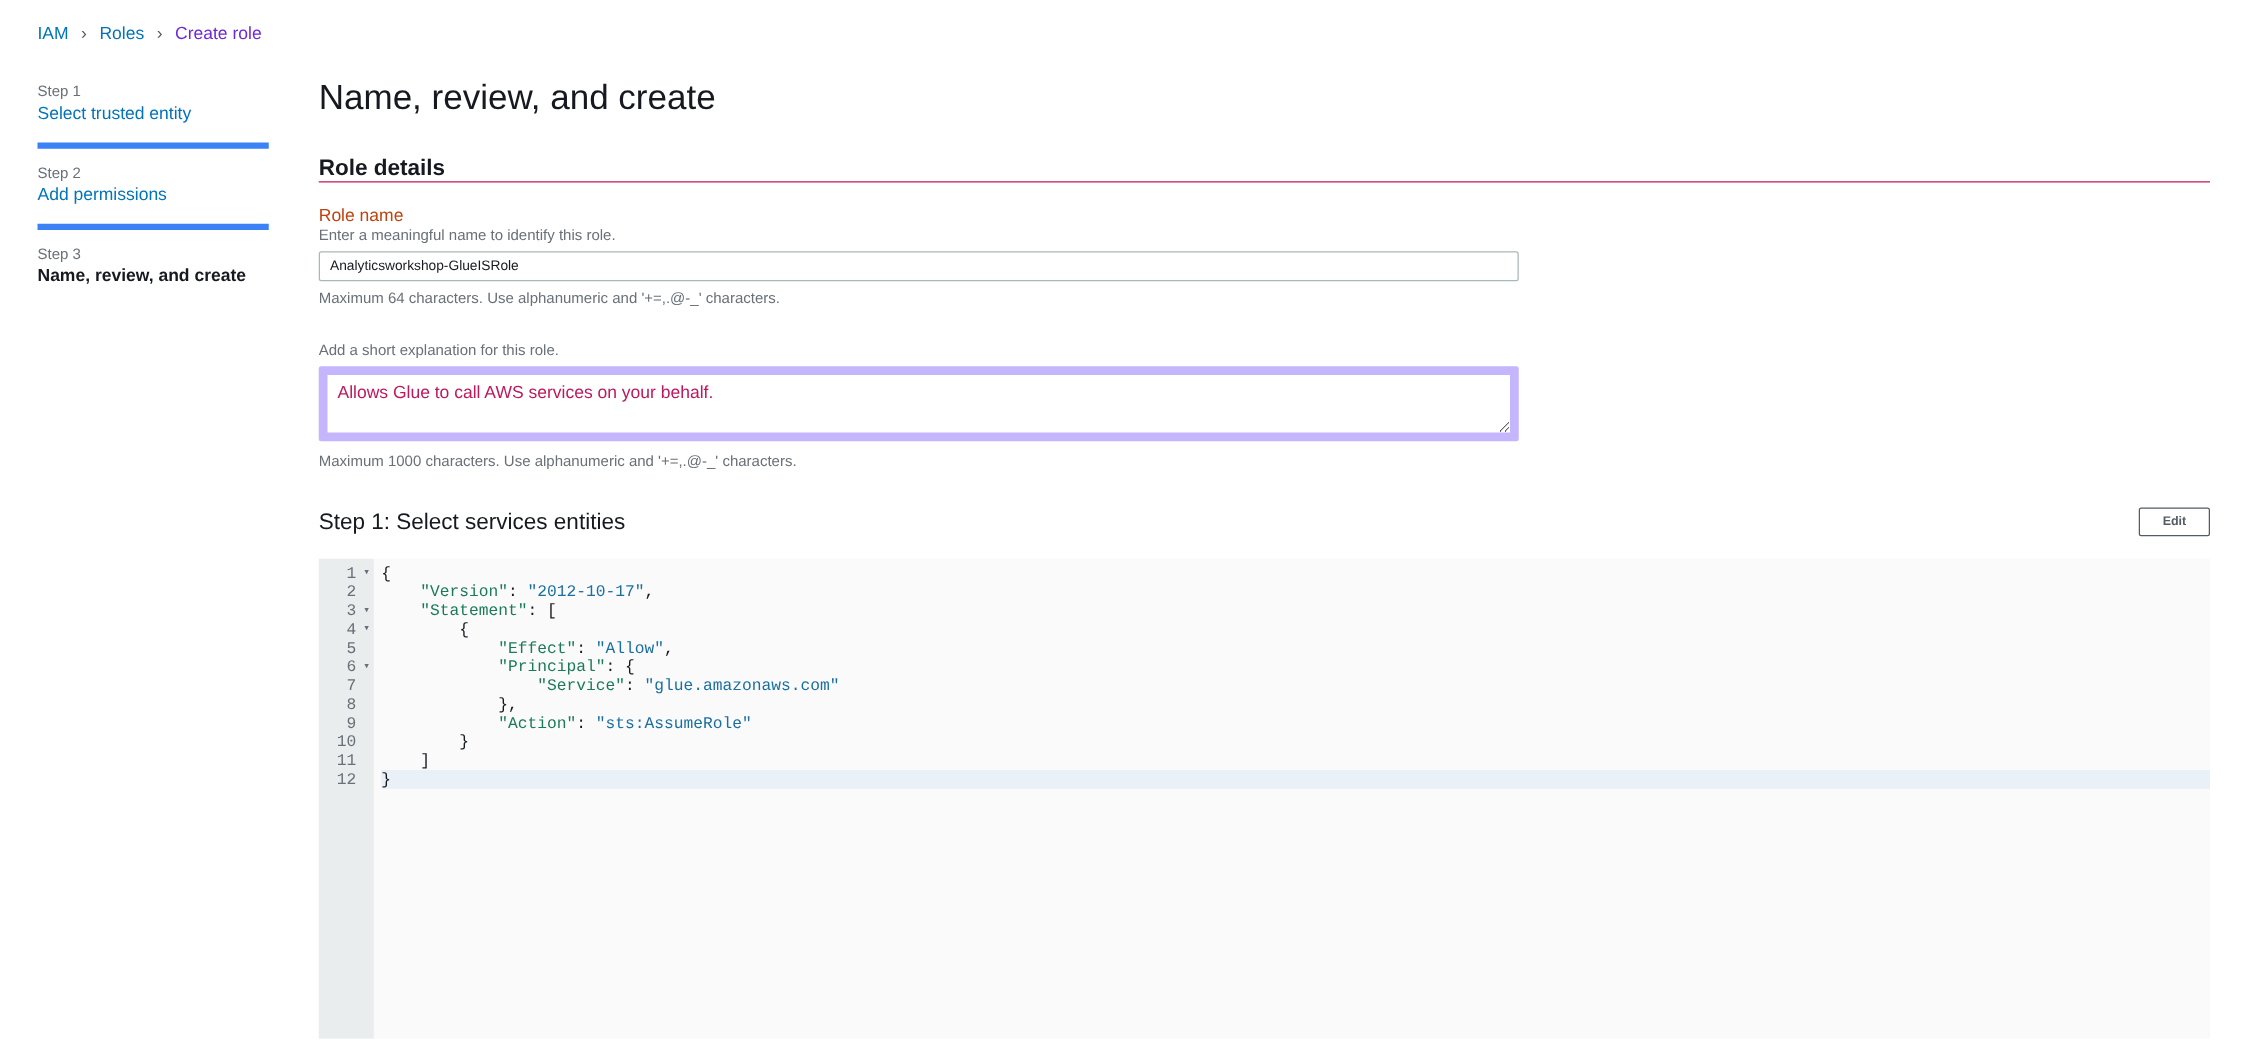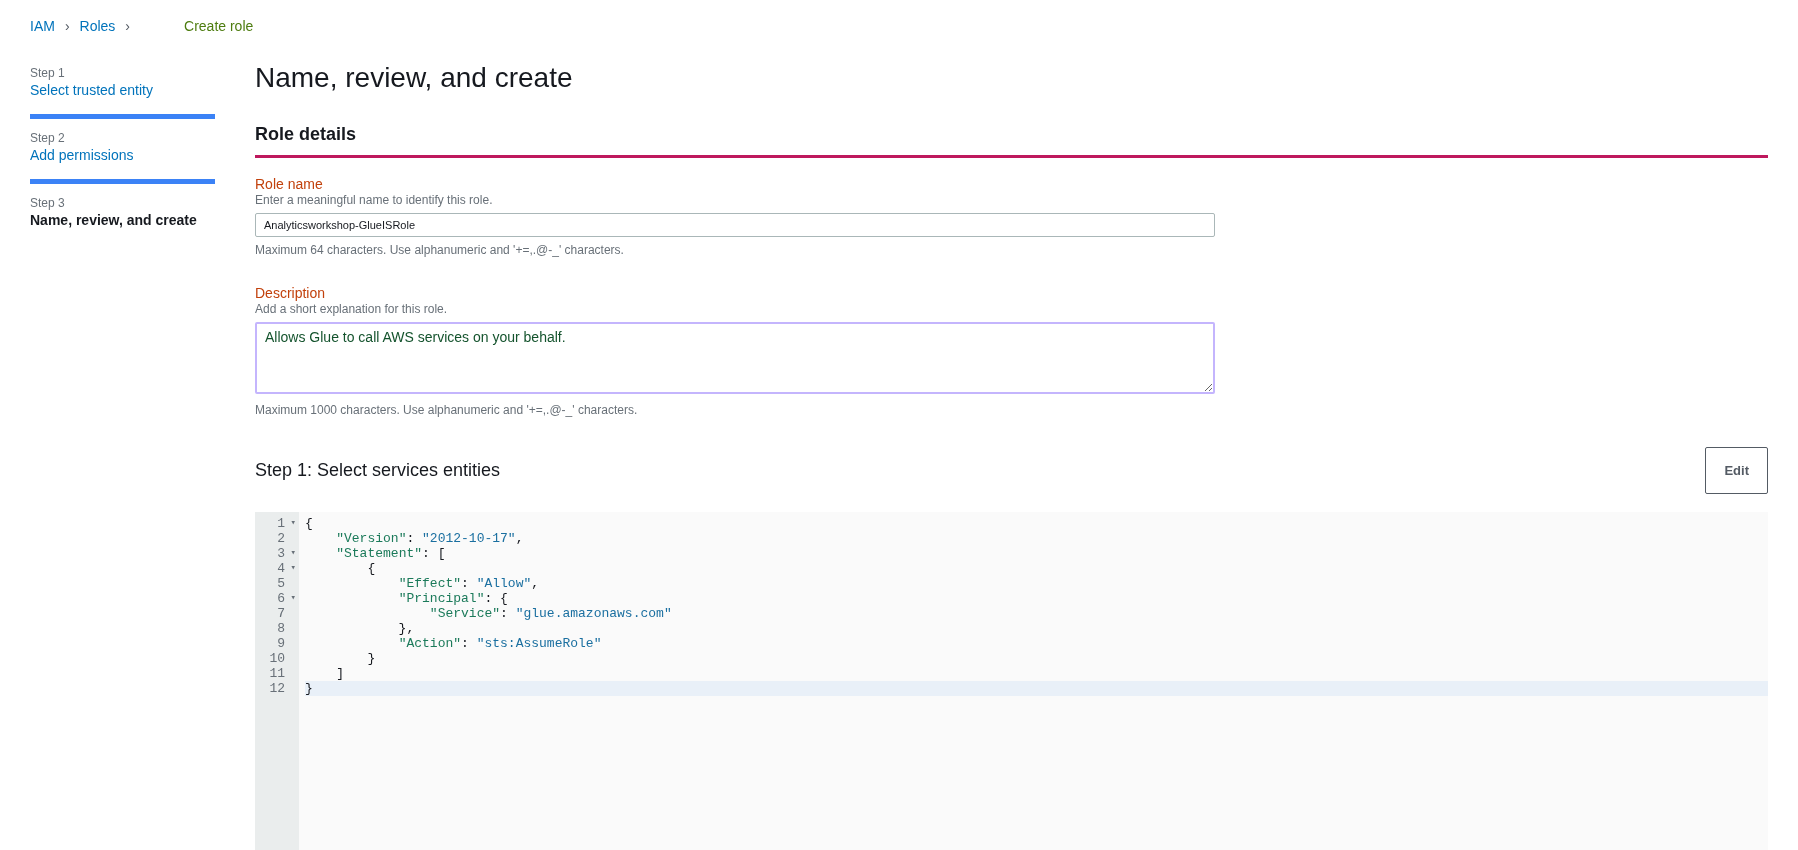--- a/index.html
+++ b/index.html
@@ -21,22 +21,21 @@
   }
   .breadcrumb a {
     color: #0073bb;
     text-decoration: none;
     cursor: pointer;
   }
   .breadcrumb .sep {
     color: #545b64;
   }
   .breadcrumb .current {
-    color: #4d7c0f;
-    margin-left: 44px;
+    color: #6d28d9;
   }
   .layout {
     display: flex;
     padding: 0 30px;
     gap: 40px;
   }
   .sidebar {
     width: 185px;
     flex-shrink: 0;
   }
@@ -67,22 +66,21 @@
   h1.page-title {
     font-size: 28px;
     font-weight: 400;
     color: #16191f;
     margin: 8px 0 30px 0;
   }
   h2.section-title {
     font-size: 18px;
     font-weight: 700;
     color: #16191f;
-    padding-bottom: 10px;
-    border-bottom: 3px solid #be185d;
+    border-bottom: 1px solid #be185d;
     margin-bottom: 18px;
   }
   .form-group {
     margin-bottom: 28px;
     max-width: 960px;
   }
   .form-label {
     font-size: 14px;
     color: #c2410c;
     display: block;
@@ -102,46 +100,46 @@
     width: 100%;
     border: 1px solid #aab7b8;
     border-radius: 2px;
     padding: 5px 8px;
     font-size: 11px;
     font-family: inherit;
     color: #16191f;
   }
   .textarea {
     width: 100%;
-    border: 2px solid #c4b5fd;
+    border: 7px solid #c4b5fd;
     border-radius: 2px;
     padding: 5px 8px;
     font-size: 14px;
     font-family: inherit;
-    color: #14532d;
-    height: 72px;
+    color: #be185d;
+    height: 60px;
     resize: both;
   }
   .subsection-head {
     display: flex;
     justify-content: space-between;
     align-items: center;
     margin: 30px 0 18px 0;
   }
   .subsection-title {
     font-size: 18px;
     font-weight: 400;
     color: #16191f;
   }
   .btn-edit {
     background: #ffffff;
     border: 1px solid #545b64;
     border-radius: 2px;
-    padding: 15px 18px;
-    font-size: 13px;
+    padding: 5px 18px;
+    font-size: 10px;
     font-weight: 700;
     color: #545b64;
     cursor: pointer;
   }
   .code-panel {
     display: flex;
     background: #fafafa;
     font-family: Consolas, "Courier New", monospace;
     font-size: 13px;
     line-height: 15px;
@@ -211,21 +209,20 @@
       <h2 class="section-title">Role details</h2>
 
       <div class="form-group">
         <label class="form-label">Role name</label>
         <div class="form-help">Enter a meaningful name to identify this role.</div>
         <input class="input-text" type="text" value="Analyticsworkshop-GlueISRole" style="">
         <div class="form-hint">Maximum 64 characters. Use alphanumeric and '+=,.@-_' characters.</div>
       </div>
 
       <div class="form-group">
-        <label class="form-label">Description</label>
         <div class="form-help">Add a short explanation for this role.</div>
         <textarea class="textarea" id="desc-area" style="">Allows Glue to call AWS services on your behalf.</textarea>
         <div class="form-hint">Maximum 1000 characters. Use alphanumeric and '+=,.@-_' characters.</div>
       </div>
 
       <div class="subsection-head">
         <div class="subsection-title">Step 1: Select services entities</div>
         <button class="btn-edit">Edit</button>
       </div>
 

